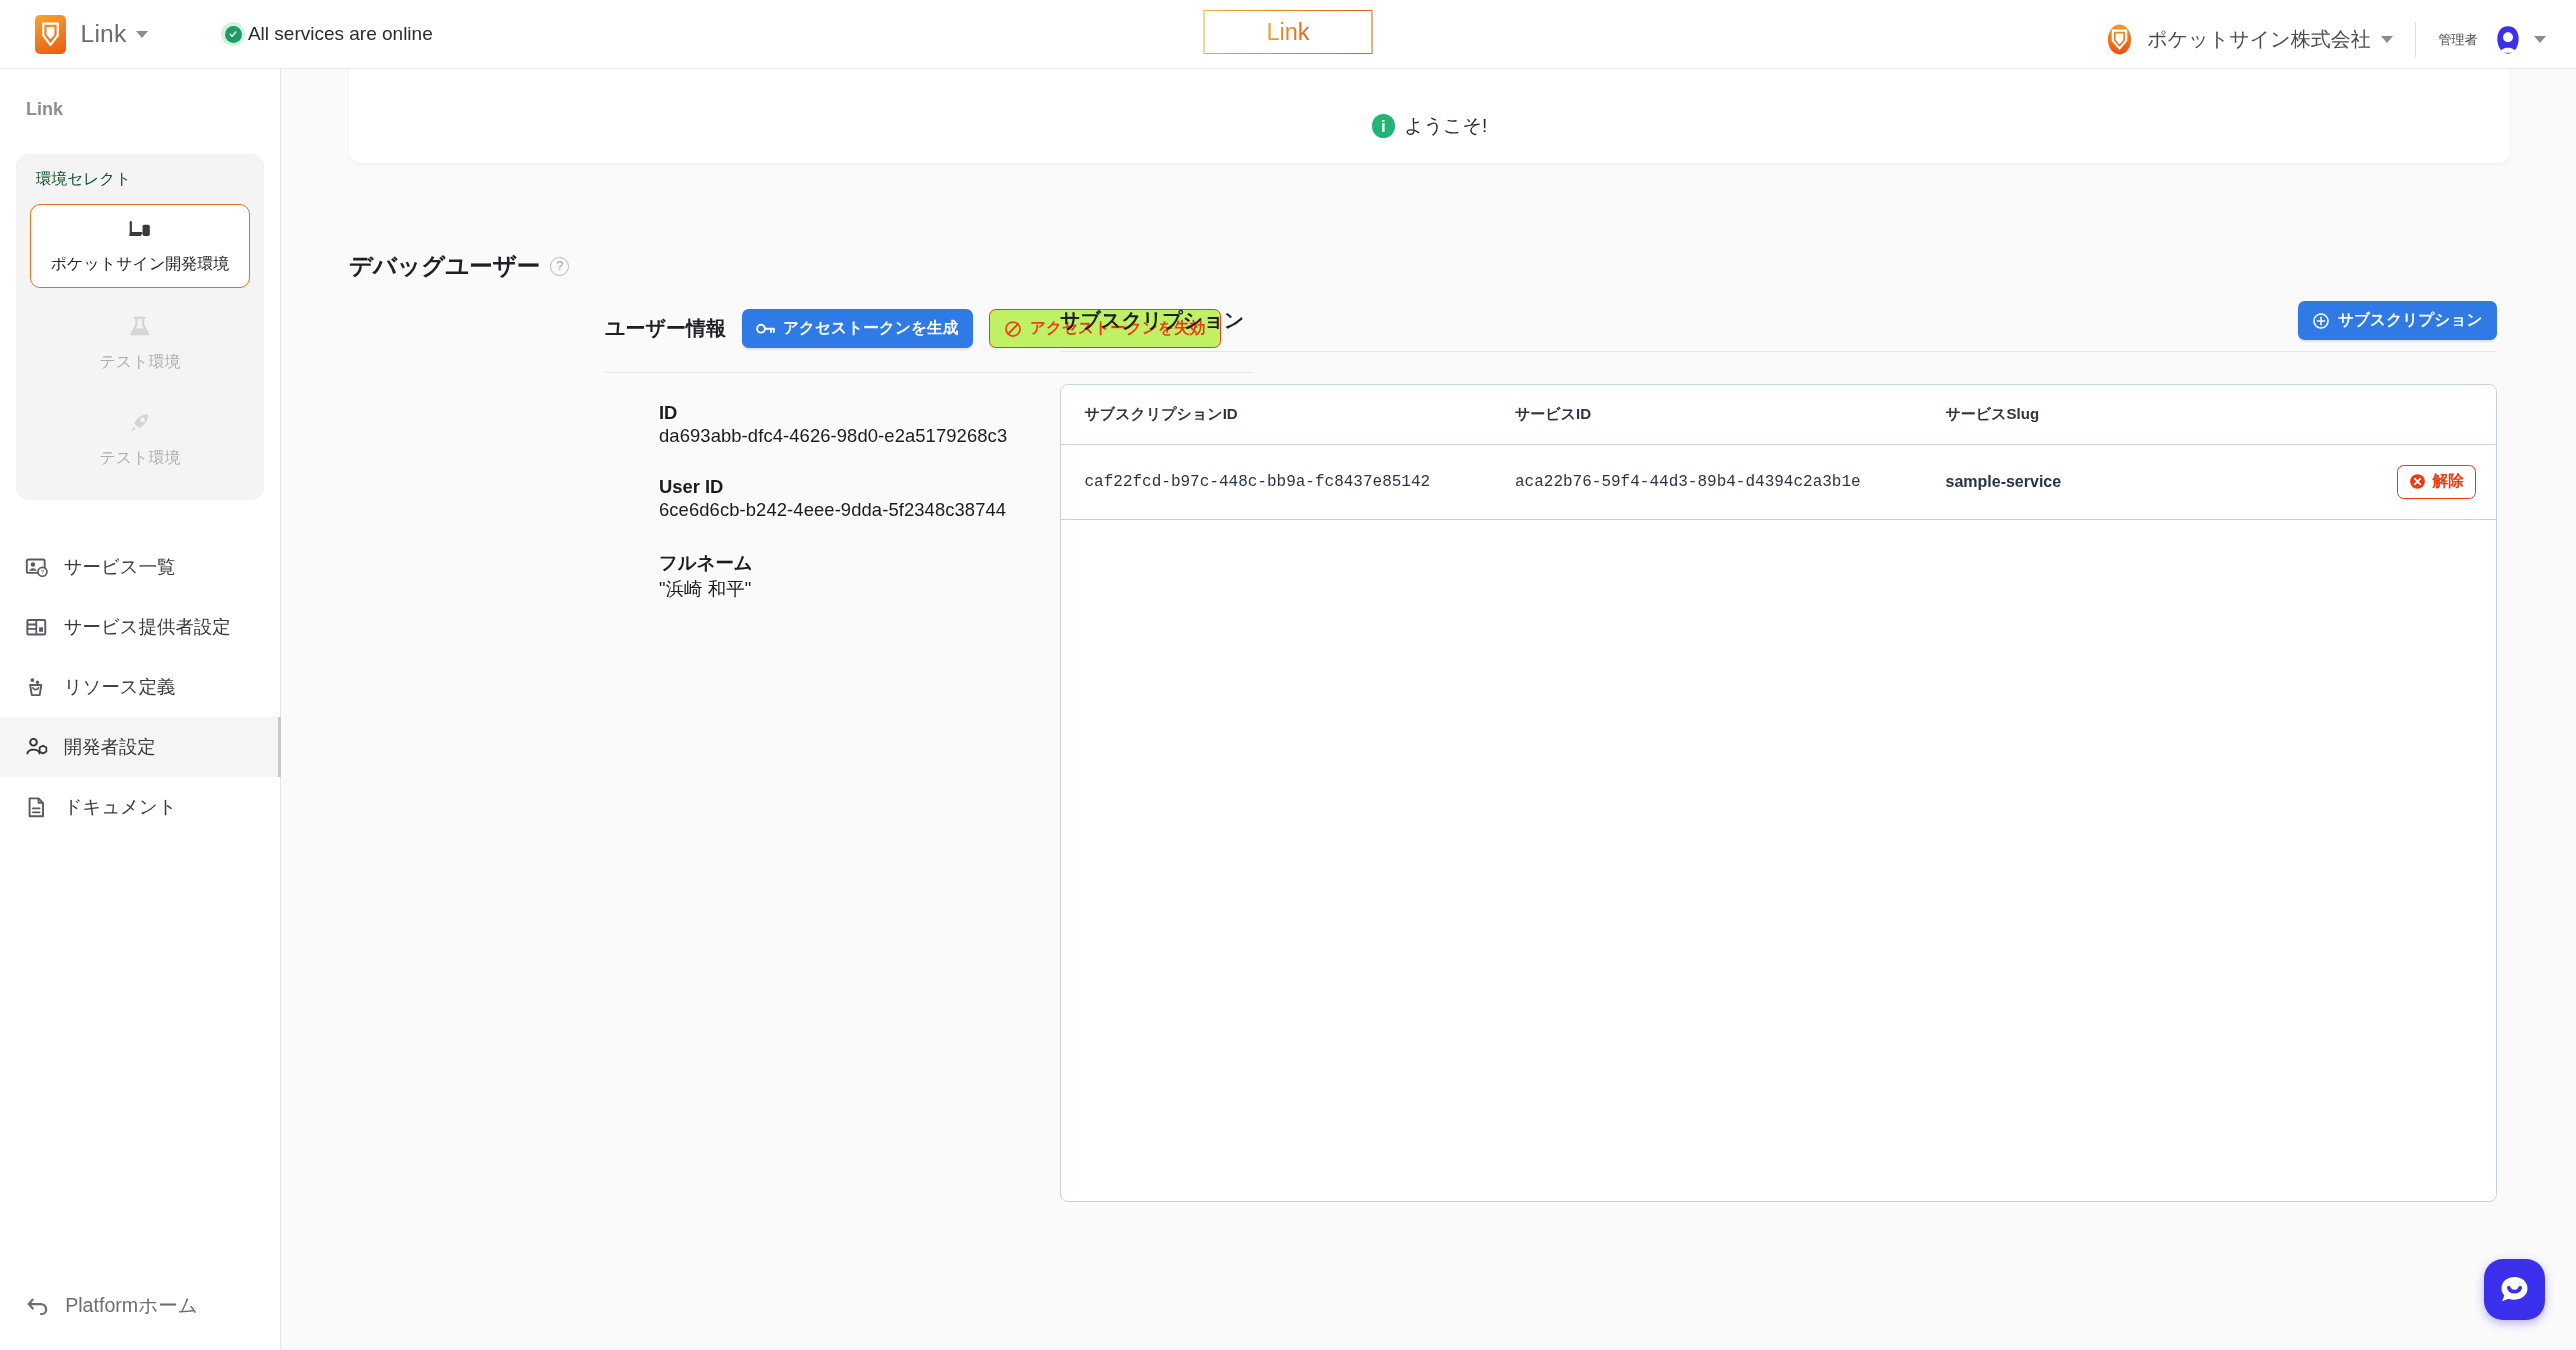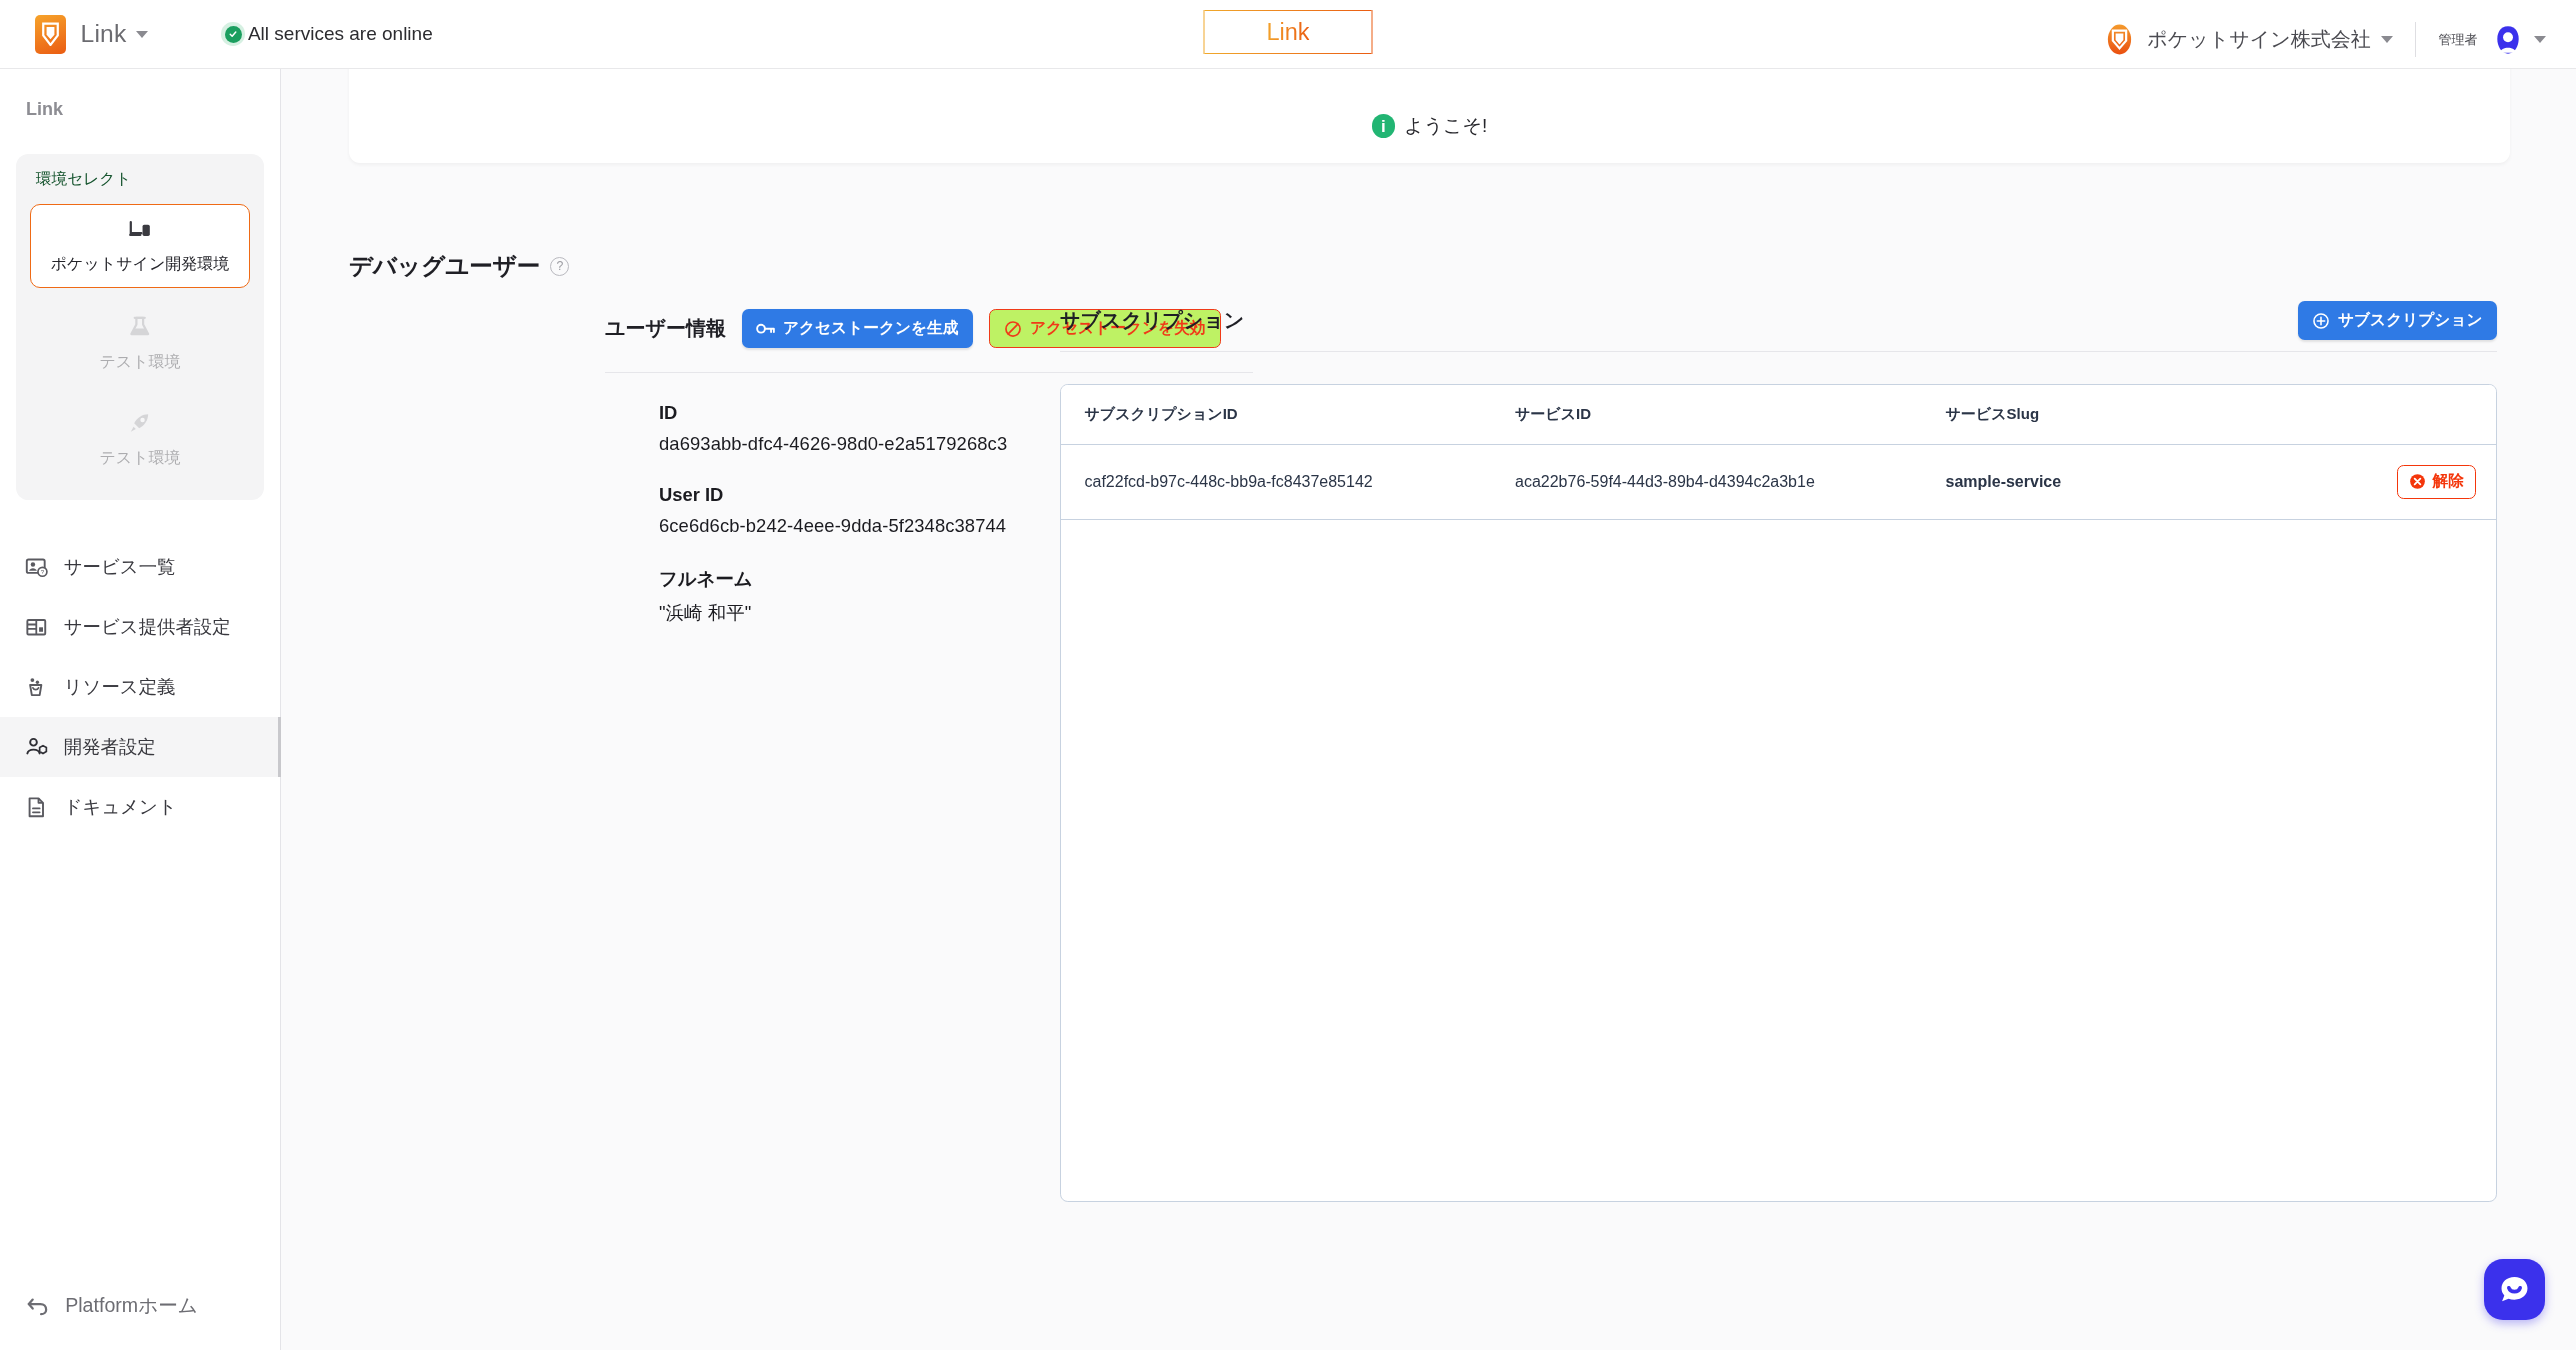--- a/index.html
+++ b/index.html
@@ -170,21 +170,21 @@
   .btn svg { flex: none; }
 
   .ui-divider {
     margin-top: 23.5px; height: 1.1px; background:#e6e6ea; width: 648px;
   }
   .field-row {
     display:flex; align-items:flex-start; justify-content:space-between;
     padding: 29px 0 0 54px; width: 648px;
   }
   .field-label { font-size: 18.4px; font-weight:700; color:#1b1b20; }
-  .field-value { font-size: 18.4px; color:#1b1b20; margin-top: 9px; letter-spacing:0.1px; }
+  .field-value { font-size: 18.4px; color:#1b1b20; margin-top: 1px; letter-spacing:0.1px; }
   .copy-btn {
     display:flex; align-items:center; gap: 7.8px; color:#2f7ae5;
     font-size: 17.3px; padding-right: 15.7px; margin-top: 9px;
   }
   .copy-btn svg { flex:none; }
 
   
   .sub-panel {
     position: absolute; top: 226px; left: 779px;
     width: 1437px; height: 906px;
@@ -201,21 +201,21 @@
   }
   table { width:100%; border-collapse: collapse; table-layout: fixed; }
   thead th {
     text-align:left; font-size: 15px; font-weight:700; color:#2b3547;
     padding: 20px 0 20px 23.5px; border-bottom: 1.7px solid #c7d2e0;
     background:#ffffff;
   }
   tbody td {
     font-size: 16px; color:#2b3547; padding: 20px 0 20px 23.5px;
     border-bottom: 1.1px solid #c7d2e0; vertical-align: middle;
-    font-family: Liberation Sans, sans-serif;
+    font-family: Liberation Mono, monospace;
   }
   tbody td.slug-cell { font-family: "Liberation Sans", sans-serif; font-weight:700; }
   tbody td.action-cell { padding-left: 0; padding-right: 20px; text-align:right; }
   .col-1 { width: 30%; } .col-2 { width: 30%; } .col-3 { width: 26%; } .col-4 { width: 14%; }
   .btn-unsub {
     display:inline-flex; align-items:center; gap: 6.7px;
     border: 1.4px solid #f4360b; border-radius: 6.7px; background:#ffffff;
     color:#f4360b; font-size: 15.7px; font-weight:700; padding: 0 11.2px; height: 34px;
   }
 

